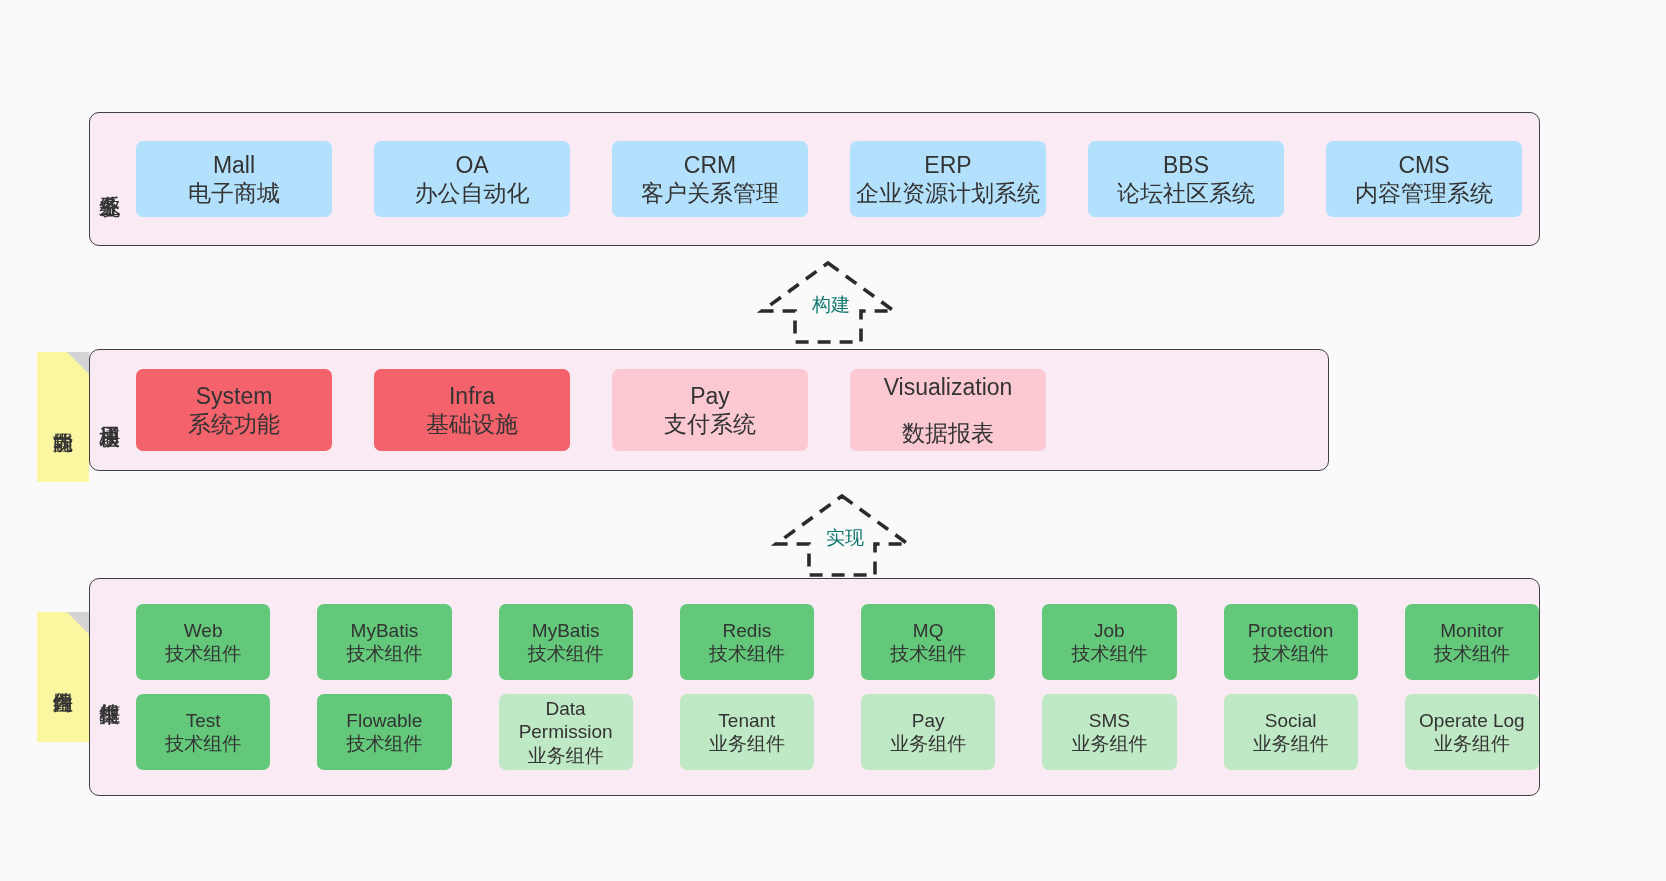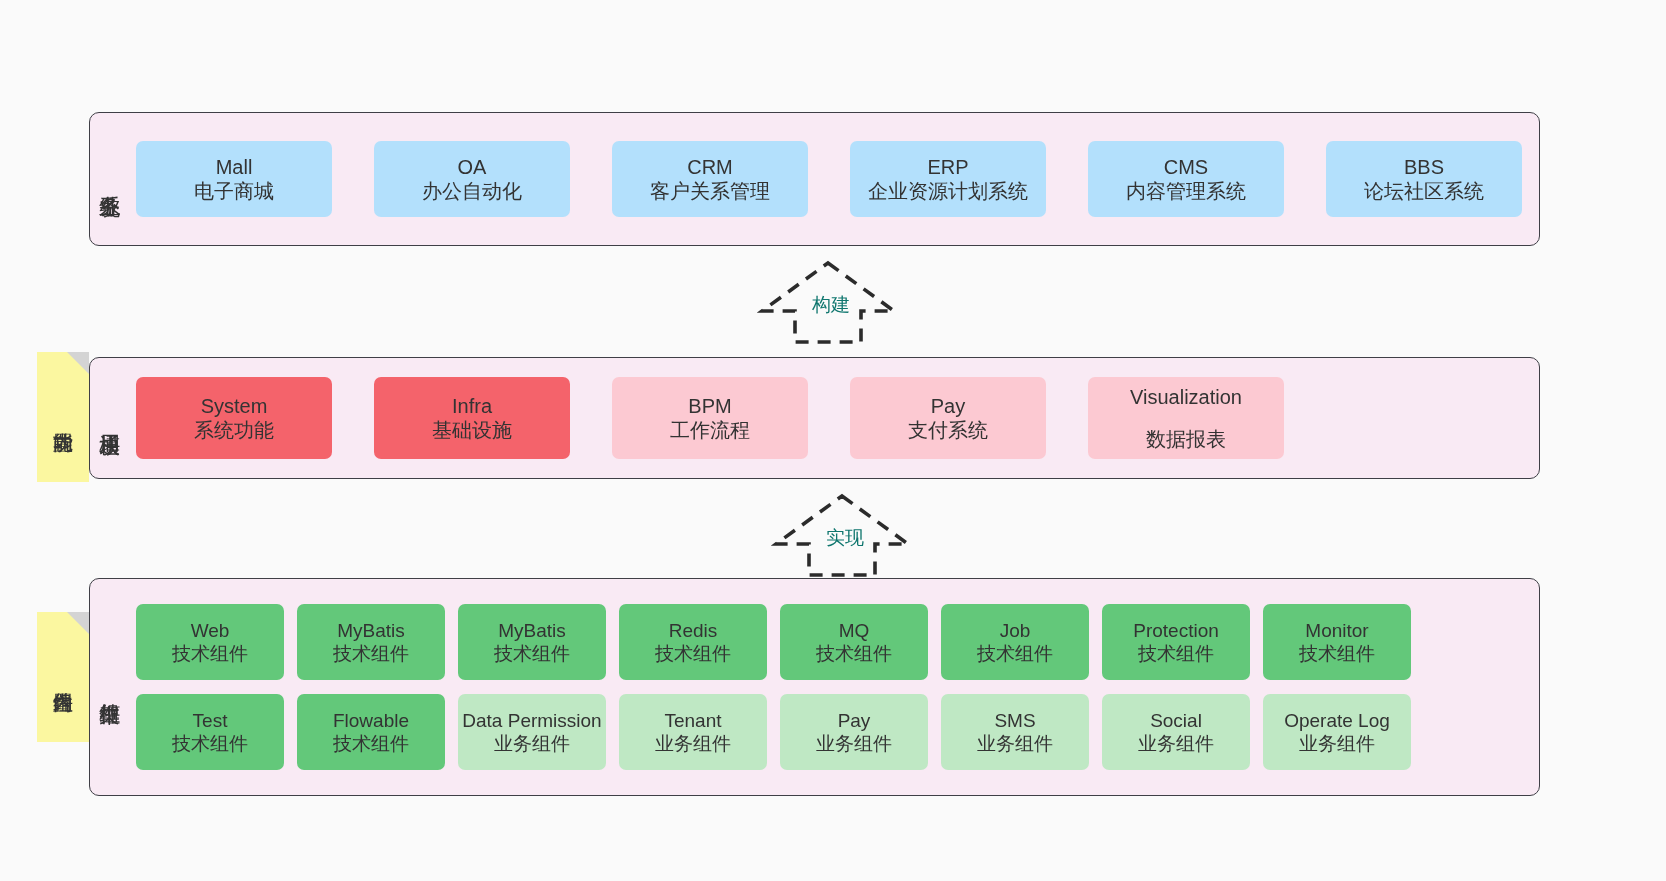--- a/index.html
+++ b/index.html
@@ -73,21 +73,21 @@
 
   
   .node {
     box-sizing: border-box;
     border-radius: 7px;
     display: flex;
     flex-direction: column;
     align-items: center;
     justify-content: center;
     text-align: center;
-    font-size: 20px;
+    font-size: 23px;
     line-height: 1.22;
     color: #333333;
     overflow: hidden;
     white-space: nowrap;
     user-select: none;
   }
   .node .n-en { display: block; }
   .node .n-cn { display: block; }
   .node.wrap { white-space: normal; }
 
@@ -107,21 +107,21 @@
     margin-right: 42px;
   }
   .mod-node:last-child { margin-right: 0; gap: 17px; }
   .mod-strong { background: #f4636b; }
   .mod-light  { background: #fcc9d2; }
 
   
   .fw-node {
     width: 148px;
     height: 76px;
-    margin-right: 13px;
+    margin-right: 47px;
     font-size: 19px;
   }
   .fw-node:last-child { margin-right: 0; text-align: center; }
   .fw-tech { background: #63c87a; }
   .fw-biz  { background: #bfe8c4; }
 
   
   .note {
     position: absolute;
     box-sizing: border-box;
@@ -178,58 +178,54 @@
       </div>
       <div class="node biz-node">
         <span class="n-en">CRM</span>
         <span class="n-cn">客户关系管理</span>
       </div>
       <div class="node biz-node">
         <span class="n-en">ERP</span>
         <span class="n-cn">企业资源计划系统</span>
       </div>
       <div class="node biz-node">
+        <span class="n-en">BBS</span>
+        <span class="n-cn">论坛社区系统</span>
+      </div>
+      <div class="node biz-node">
         <span class="n-en">CMS</span>
         <span class="n-cn">内容管理系统</span>
-      </div>
-      <div class="node biz-node">
-        <span class="n-en">BBS</span>
-        <span class="n-cn">论坛社区系统</span>
       </div>
     </div>
   </div>
 
   <div class="arrow" style="left:757px; top:258px; width:142px; height:86px;">
     <svg width="142" height="86" viewBox="0 0 142 86" xmlns="http://www.w3.org/2000/svg">
       <path d="M 71 5 L 137 53 L 104 53 L 104 84 L 38 84 L 38 53 L 5 53 Z" fill="none" stroke="#2b2b2b" stroke-width="3.6" stroke-dasharray="13 9" stroke-linejoin="miter"></path>
     </svg>
   </div>
   <div class="arrow-label" style="left:812px; top:292px;">构建</div>
 
   <div class="note" style="left:37px; top:352px; width:52px; height:130px;">
     <span class="fold"></span>
     <span>内置功能</span>
   </div>
 
-  <div class="layer" id="layer-common" style="left:89px; top:357px; width:1451px; height:122px;">
+  <div class="layer" id="layer-common" style="left:89px; top:349px; width:1240px; height:122px;">
     <div class="layer-title">通用模块</div>
     <div class="layer-body">
       <div class="node mod-node mod-strong">
         <span class="n-en">System</span>
         <span class="n-cn">系统功能</span>
       </div>
       <div class="node mod-node mod-strong">
         <span class="n-en">Infra</span>
         <span class="n-cn">基础设施</span>
       </div>
       <div class="node mod-node mod-light">
-        <span class="n-en">BPM</span>
-        <span class="n-cn">工作流程</span>
-      </div>
-      <div class="node mod-node mod-light">
         <span class="n-en">Pay</span>
         <span class="n-cn">支付系统</span>
       </div>
       <div class="node mod-node mod-light">
         <span class="n-en">Visualization</span>
         <span class="n-cn">数据报表</span>
       </div>
     </div>
   </div>
 

